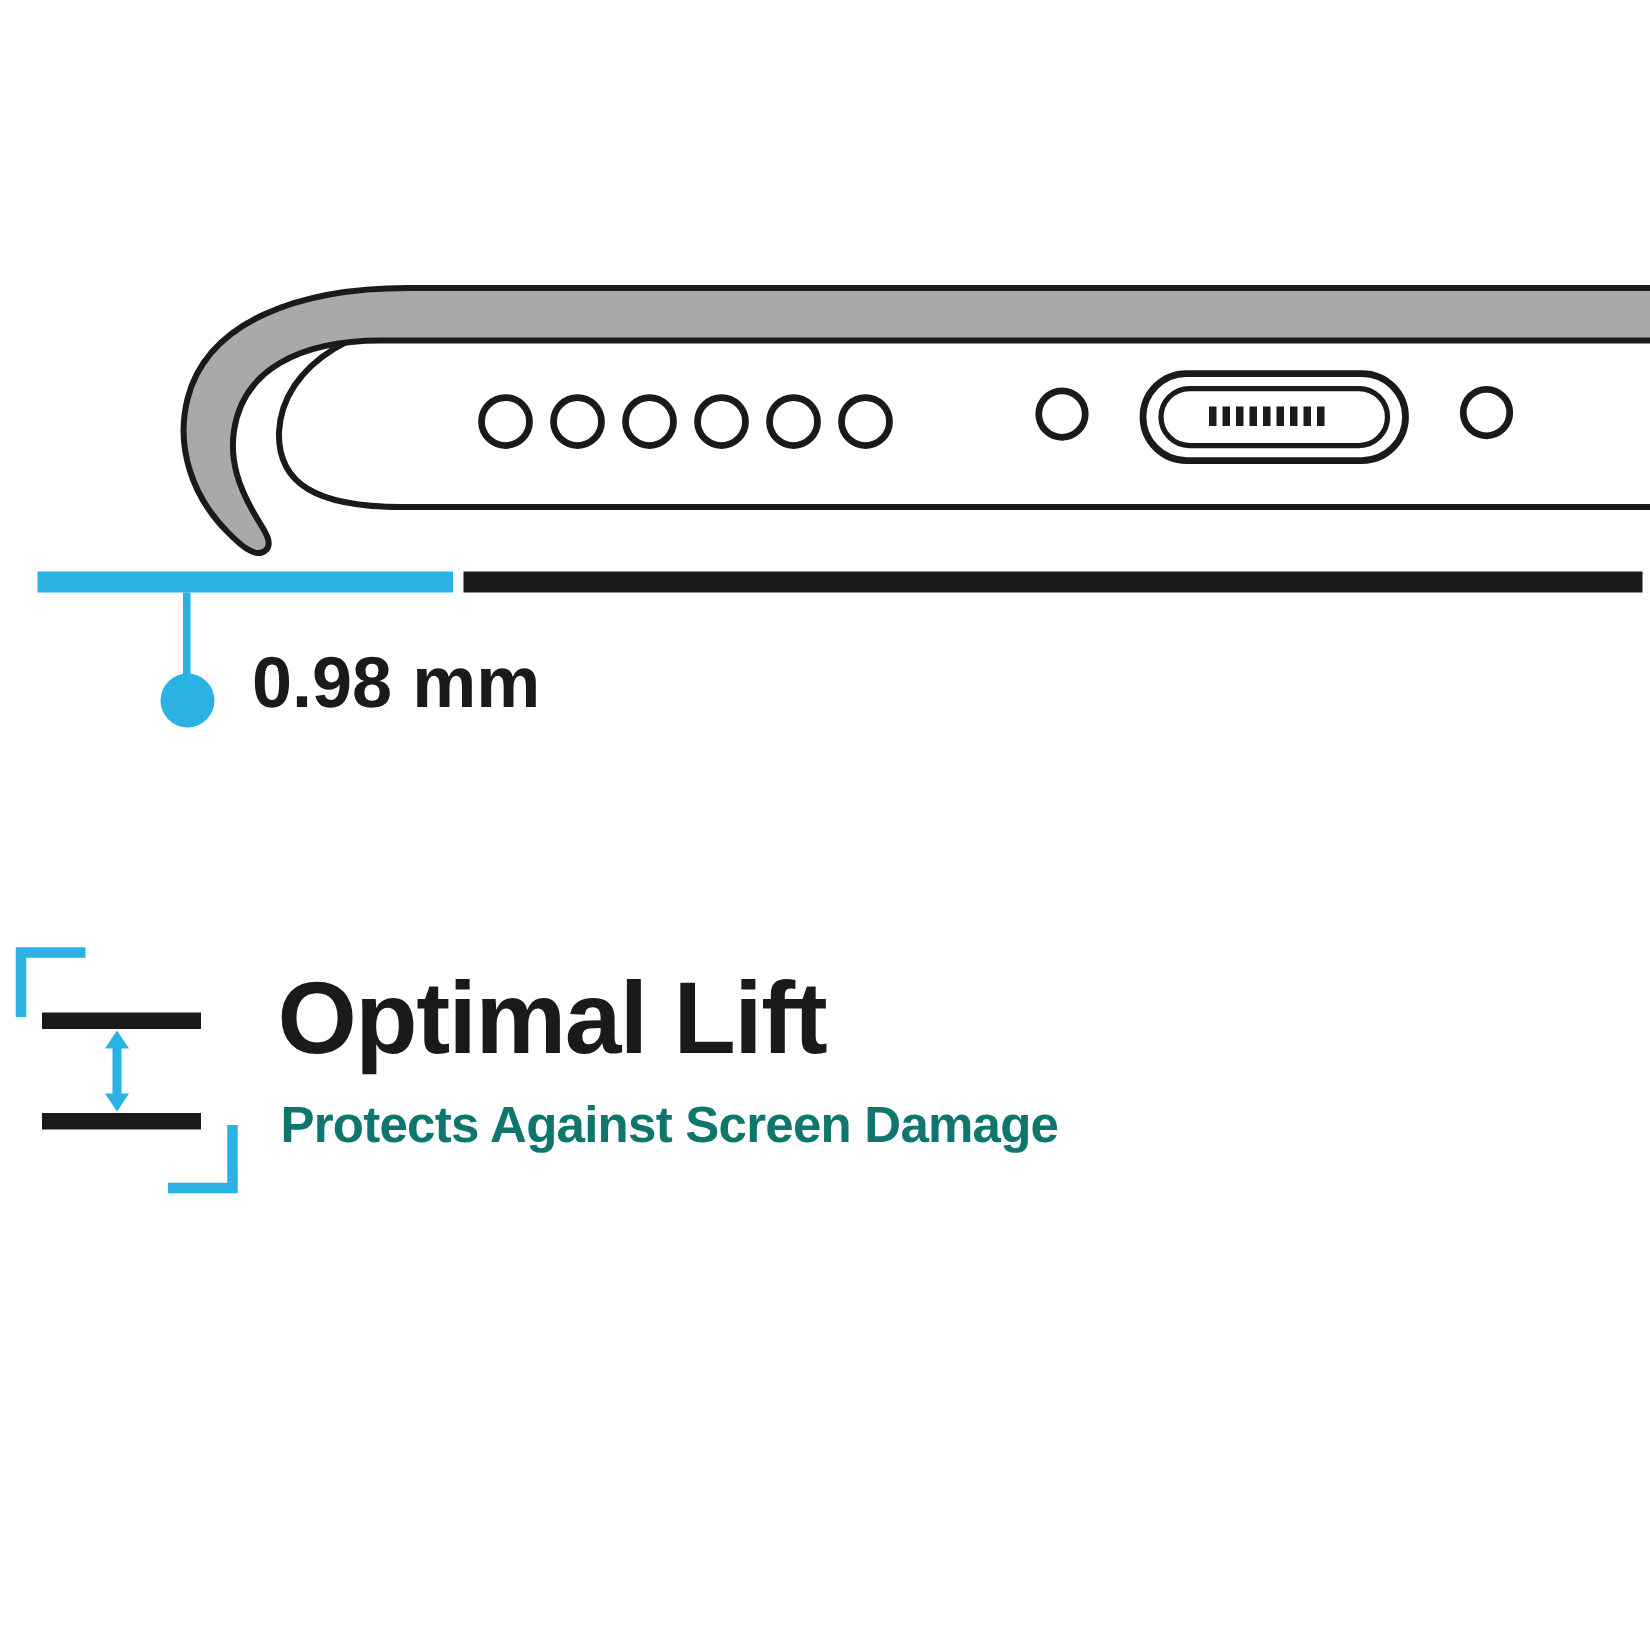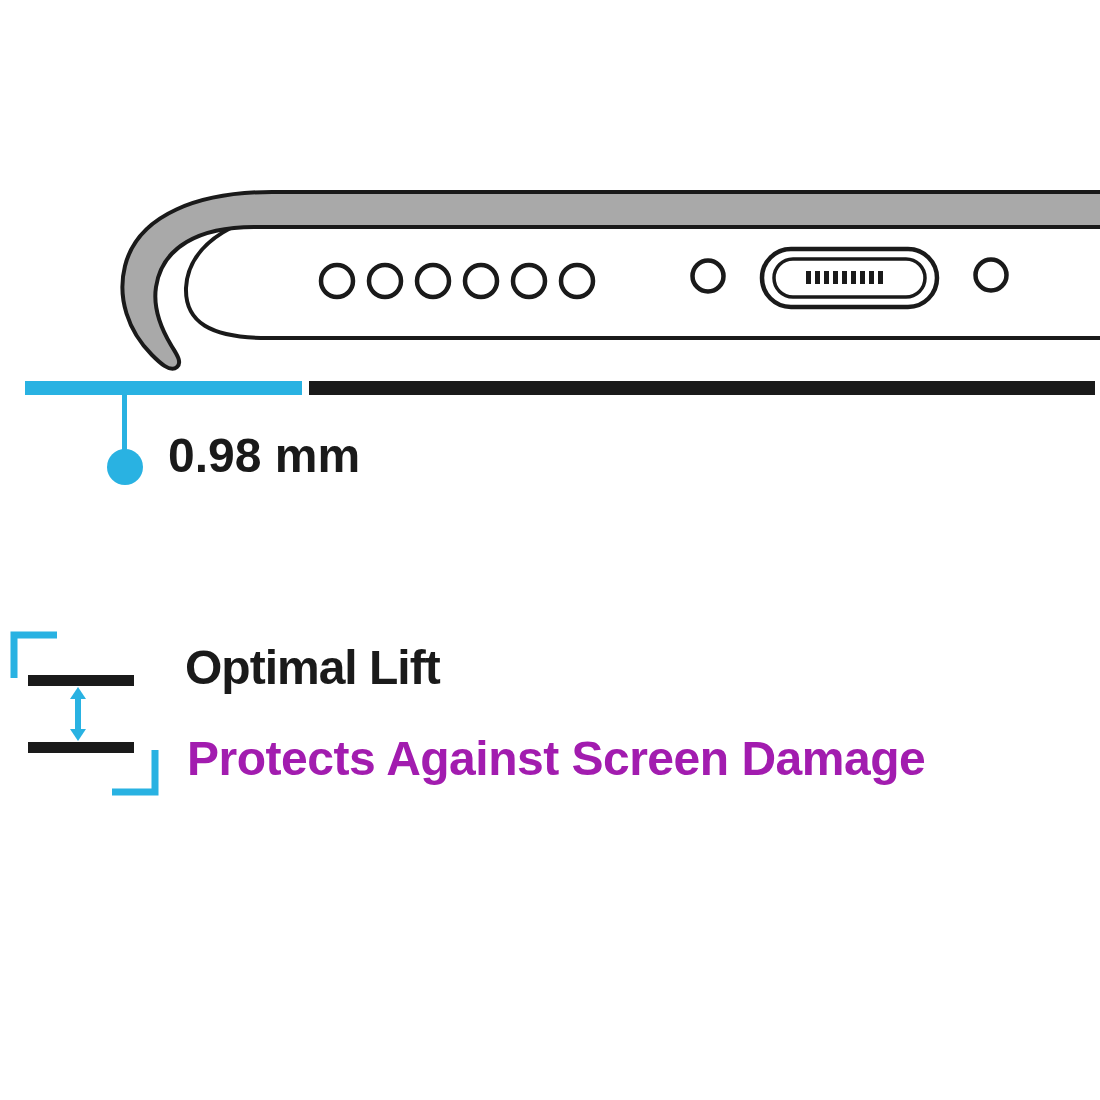--- a/index.html
+++ b/index.html
@@ -28,26 +28,26 @@
   .pointer-line{left:122px;top:395px;width:5px;height:58px;background:var(--accent,#29b2e2);}
   .pointer-dot{left:107px;top:449px;width:36px;height:36px;border-radius:50%;background:var(--accent,#29b2e2);}
   .measure-label{
     left:168px;top:428px;font-size:48px;font-weight:bold;color:var(--dark,#1a1a1a);
     letter-spacing:0px;
   }
 
   
   .lift-icon{left:0px;top:622px;}
   .feature-title{
-    left:185px;top:640px;margin:0;font-size:48px;font-weight:bold;
+    left:185px;top:640px;margin:0;font-size:68px;font-weight:bold;
     color:var(--dark,#1a1a1a);letter-spacing:-1px;
   }
   .feature-subtitle{
-    left:187px;top:731px;margin:0;font-size:48px;font-weight:bold;
-    color:#a21caf;letter-spacing:-0.5px;
+    left:187px;top:731px;margin:0;font-size:34px;font-weight:bold;
+    color:#0f766e;letter-spacing:-0.5px;
   }
 </style>
 </head>
 <body>
 
 <svg class="abs" style="left:0;top:0;" width="1100" height="380" viewBox="0 0 1100 380">
 
   <path d="M 1105 211 L 310 211 C 240 211 188 243 186 288 C 185 322 210 338 268 338 L 1105 338 Z" class="fill-white stroke-dark" stroke-width="4" stroke-linejoin="round"></path>
 
   <path d="M 1105 192 L 272 192 C 200 192 138 214 125 266 C 117 298 128 331 152 355

